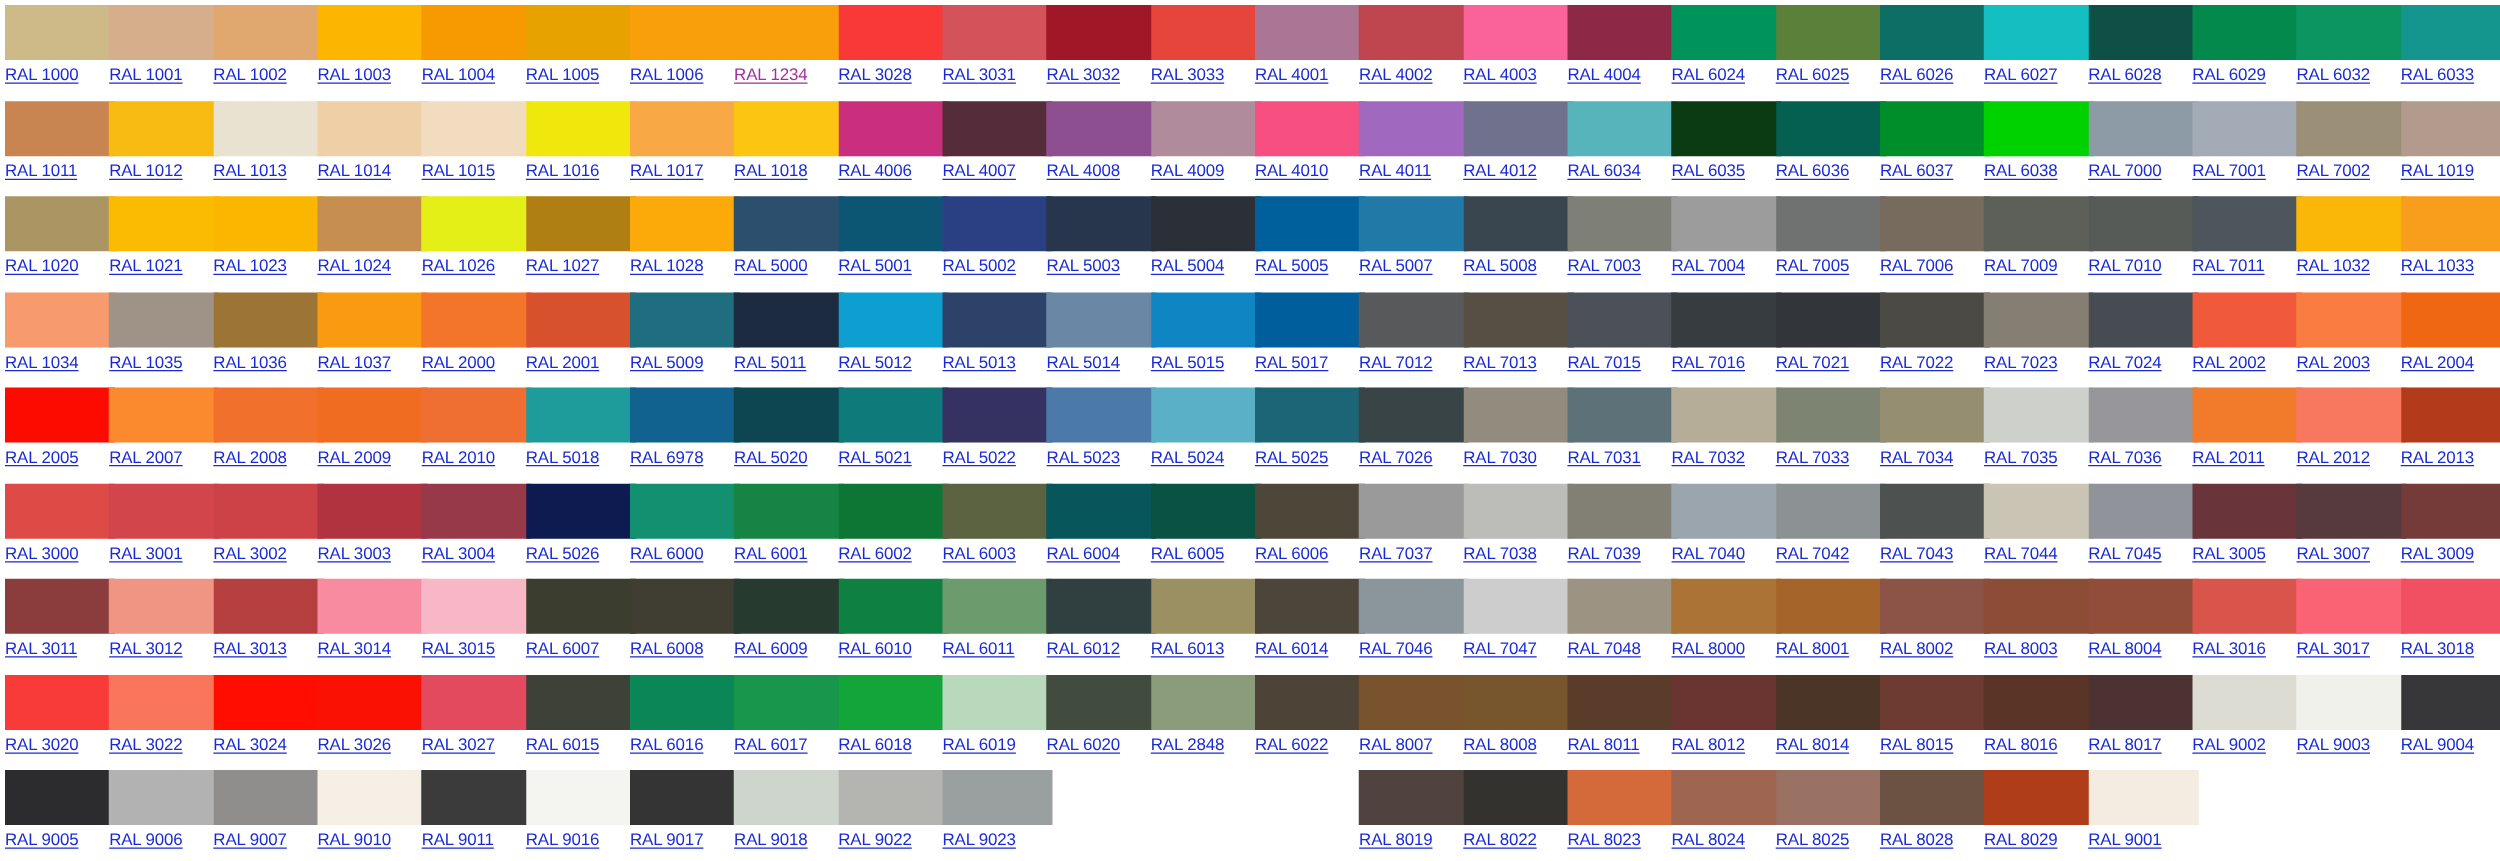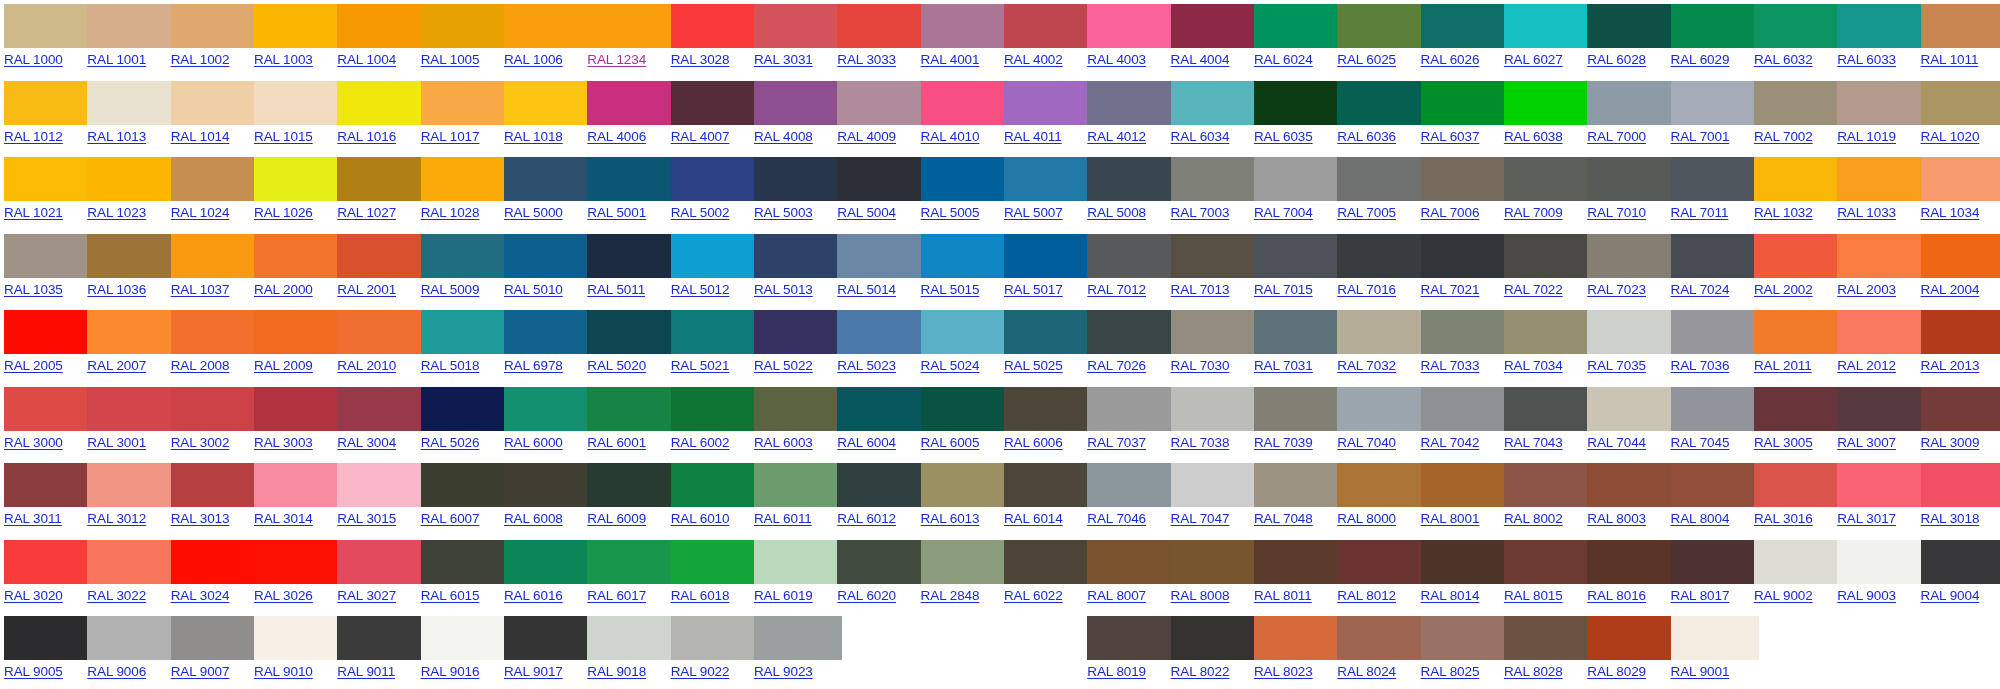--- a/index.html
+++ b/index.html
@@ -97,20 +97,24 @@
     </div>
     <div class="swatch-cell">
       <div class="swatch-chip" style="background-color: rgb(249, 56, 56);"></div>
       <a class="swatch-label" href="#">RAL 3028</a>
     </div>
     <div class="swatch-cell">
       <div class="swatch-chip" style="background-color: rgb(212, 82, 90);"></div>
       <a class="swatch-label" href="#">RAL 3031</a>
     </div>
     <div class="swatch-cell">
+      <div class="swatch-chip" style="background-color: rgb(160, 24, 40);"></div>
+      <a class="swatch-label" href="#">RAL 3032</a>
+    </div>
+    <div class="swatch-cell">
       <div class="swatch-chip" style="background-color: rgb(230, 69, 60);"></div>
       <a class="swatch-label" href="#">RAL 3033</a>
     </div>
     <div class="swatch-cell">
       <div class="swatch-chip" style="background-color: rgb(171, 117, 150);"></div>
       <a class="swatch-label" href="#">RAL 4001</a>
     </div>
     <div class="swatch-cell">
       <div class="swatch-chip" style="background-color: rgb(191, 70, 78);"></div>
       <a class="swatch-label" href="#">RAL 4002</a>
@@ -367,24 +371,20 @@
       <div class="swatch-chip" style="background-color: rgb(243, 117, 42);"></div>
       <a class="swatch-label" href="#">RAL 2000</a>
     </div>
     <div class="swatch-cell">
       <div class="swatch-chip" style="background-color: rgb(215, 81, 45);"></div>
       <a class="swatch-label" href="#">RAL 2001</a>
     </div>
     <div class="swatch-cell">
       <div class="swatch-chip" style="background-color: rgb(31, 110, 128);"></div>
       <a class="swatch-label" href="#">RAL 5009</a>
-    </div>
-    <div class="swatch-cell">
-      <div class="swatch-chip" style="background-color: rgb(12, 95, 142);"></div>
-      <a class="swatch-label" href="#">RAL 5010</a>
     </div>
     <div class="swatch-cell">
       <div class="swatch-chip" style="background-color: rgb(28, 43, 64);"></div>
       <a class="swatch-label" href="#">RAL 5011</a>
     </div>
     <div class="swatch-cell">
       <div class="swatch-chip" style="background-color: rgb(12, 159, 208);"></div>
       <a class="swatch-label" href="#">RAL 5012</a>
     </div>
     <div class="swatch-cell">

